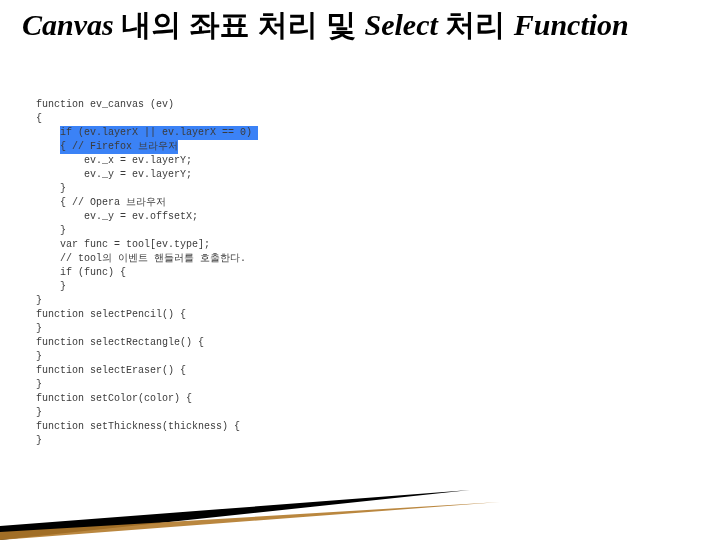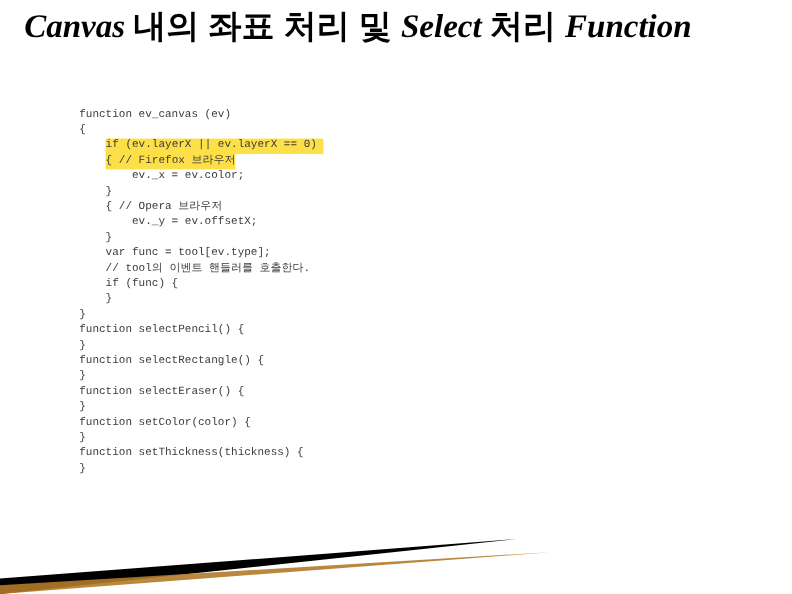--- a/index.html
+++ b/index.html
@@ -32,24 +32,24 @@
   .code-area {
     position: absolute;
     left: 36px;
     top: 98px;
     width: 640px;
     font-family: Consolas, "Courier New", monospace;
     font-size: 10px;
     line-height: 14px;
     color: #3b3b3b;
   }
-  .code-area .line { white-space: pre; margin-left: 36px; }
+  .code-area .line { white-space: pre; }
   .hl {
     display: inline-block;
-    background: #fde047;
+    background: #3b82f6;
   }
   .accent {
     position: absolute;
     left: 0;
     bottom: 0;
     width: 720px;
     height: 110px;
     pointer-events: none;
     overflow: hidden;
   }
@@ -62,21 +62,22 @@
 
   <div class="title">
     <span>Canvas </span><span class="ko">내의 좌표 처리 및 </span><span>Select </span><span class="ko">처리 </span><span>Function</span>
   </div>
 
   <div class="code-area">
     <div class="line">function ev_canvas (ev)</div>
     <div class="line">{</div>
     <div class="line"><span>    </span><span class="hl">if (ev.layerX || ev.layerX == 0) </span></div>
     <div class="line"><span>    </span><span class="hl">{ // Firefox 브라우저</span></div>
-    <div class="line">        ev._x = ev.color;</div>
+    <div class="line">        ev._x = ev.layerY;</div>
+    <div class="line">        ev._y = ev.layerY;</div>
     <div class="line">    }</div>
     <div class="line">    { // Opera 브라우저</div>
     <div class="line">        ev._y = ev.offsetX;</div>
     <div class="line">    }</div>
     <div class="line">    var func = tool[ev.type];</div>
     <div class="line">    // tool의 이벤트 핸들러를 호출한다.</div>
     <div class="line">    if (func) {</div>
     <div class="line">    }</div>
     <div class="line">}</div>
     <div class="line"></div>

